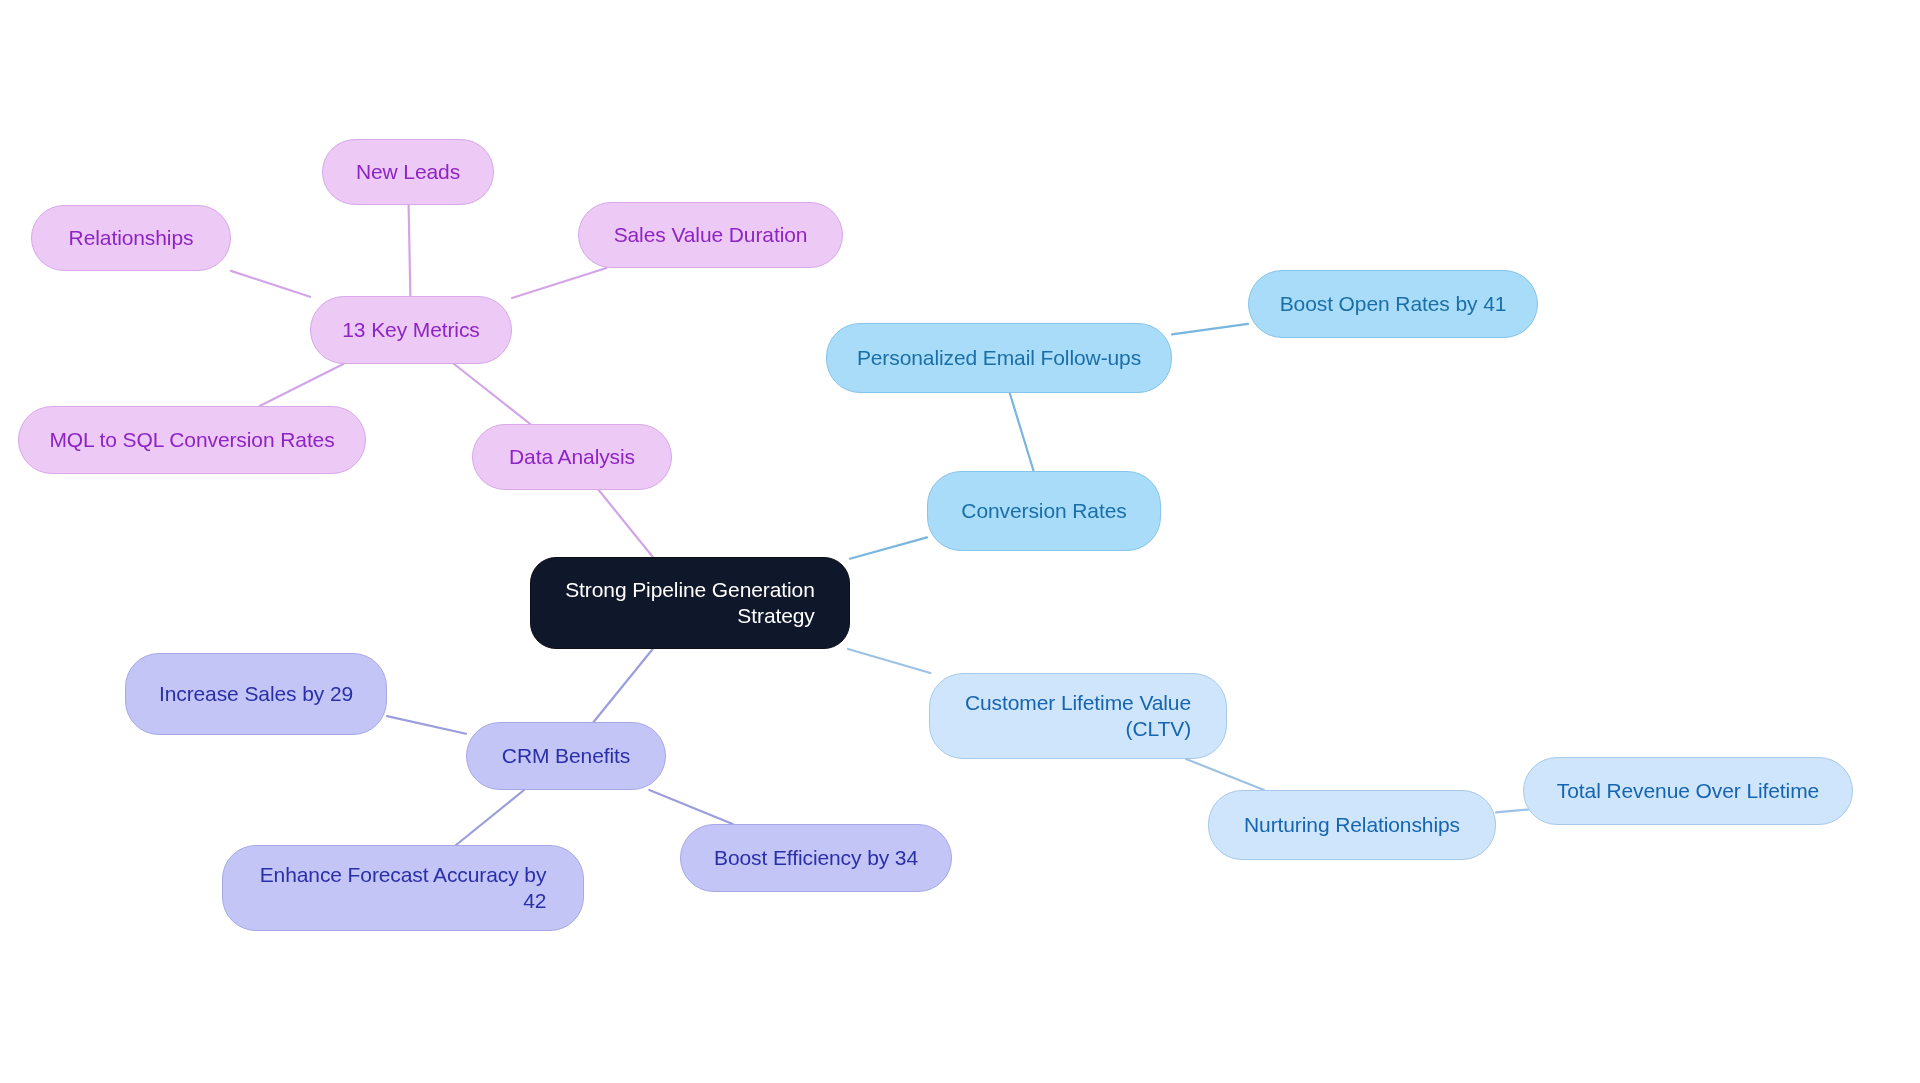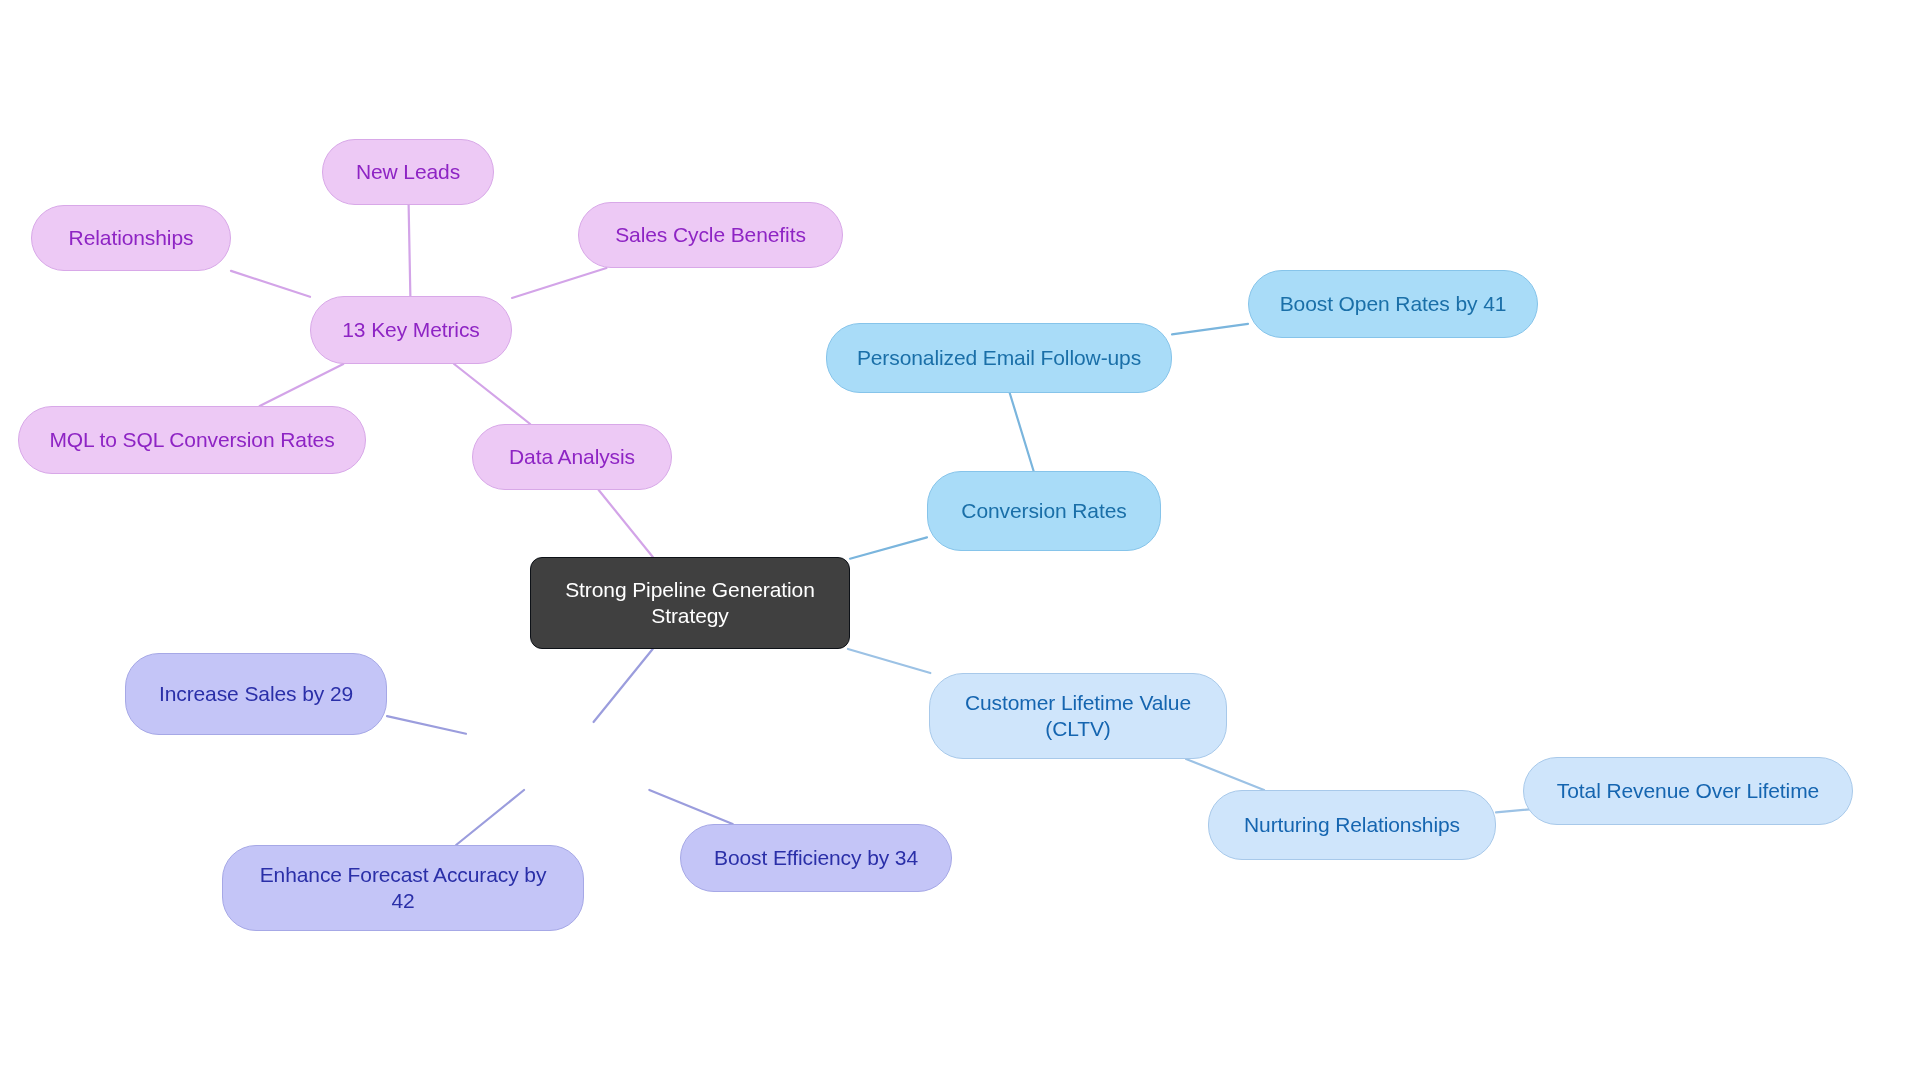--- a/index.html
+++ b/index.html
@@ -25,35 +25,35 @@
     width: 1920px;
     height: 1083px;
     pointer-events: none;
   }
   .node {
     position: absolute;
     box-sizing: border-box;
     display: flex;
     align-items: center;
     justify-content: center;
-    text-align: center;
+    text-align: right;
     border-radius: 34px;
     border-style: solid;
     border-width: 1.5px;
     line-height: 1.22;
     white-space: pre-line;
     padding: 4px 10px;
     letter-spacing: -0.1px;
   }
   .node-root {
-    background: #404040;
+    background: #0f172a;
     border-color: #0d1117;
     color: #ffffff;
     font-size: 21px;
-    border-radius: 12px;
+    border-radius: 26px;
   }
   .node-magenta {
     background: #edc9f5;
     border-color: #d8a8e8;
     color: #8e24c4;
     font-size: 21px;
   }
   .node-blue {
     background: #a9dcf8;
     border-color: #86c4ea;
@@ -94,26 +94,27 @@
       <line x1="466" y1="733.741935483871" x2="387" y2="716.158064516129" stroke="#9b9ddd" stroke-width="2.2" stroke-linecap="round"></line>
       <line x1="524.0151515151515" y1="790" x2="456.0984848484849" y2="845" stroke="#9b9ddd" stroke-width="2.2" stroke-linecap="round"></line>
       <line x1="649.3333333333334" y1="790" x2="732.6666666666666" y2="824" stroke="#9b9ddd" stroke-width="2.2" stroke-linecap="round"></line>
     </svg>
 <div class="node node-root" style="left: 530px; top: 557px; width: 320px; height: 92px;"><span>Strong Pipeline Generation
 Strategy</span></div>
     <div class="node node-magenta" style="left: 472px; top: 424px; width: 200px; height: 66px;"><span>Data Analysis</span></div>
     <div class="node node-magenta" style="left: 310px; top: 296px; width: 202px; height: 68px;"><span>13 Key Metrics</span></div>
     <div class="node node-magenta" style="left: 322px; top: 139px; width: 172px; height: 66px;"><span>New Leads</span></div>
     <div class="node node-magenta" style="left: 31px; top: 205px; width: 200px; height: 66px;"><span>Relationships</span></div>
-    <div class="node node-magenta" style="left: 578px; top: 202px; width: 265px; height: 66px;"><span>Sales Cycle Benefits</span></div>
+    <div class="node node-magenta" style="left: 578px; top: 202px; width: 265px; height: 66px;"><span>Sales Value Duration</span></div>
     <div class="node node-magenta" style="left: 18px; top: 406px; width: 348px; height: 68px;"><span>MQL to SQL Conversion Rates</span></div>
     <div class="node node-blue" style="left: 927px; top: 471px; width: 234px; height: 80px;"><span>Conversion Rates</span></div>
     <div class="node node-blue" style="left: 826px; top: 323px; width: 346px; height: 70px;"><span>Personalized Email Follow-ups</span></div>
     <div class="node node-blue" style="left: 1248px; top: 270px; width: 290px; height: 68px;"><span>Boost Open Rates by 41</span></div>
     <div class="node node-lightblue" style="left: 929px; top: 673px; width: 298px; height: 86px;"><span>Customer Lifetime Value
 (CLTV)</span></div>
     <div class="node node-lightblue" style="left: 1208px; top: 790px; width: 288px; height: 70px;"><span>Nurturing Relationships</span></div>
     <div class="node node-lightblue" style="left: 1523px; top: 757px; width: 330px; height: 68px;"><span>Total Revenue Over Lifetime</span></div>
+    <div class="node node-periwinkle" style="left: 466px; top: 722px; width: 200px; height: 68px;"><span>CRM Benefits</span></div>
     <div class="node node-periwinkle" style="left: 125px; top: 653px; width: 262px; height: 82px;"><span>Increase Sales by 29</span></div>
     <div class="node node-periwinkle" style="left: 222px; top: 845px; width: 362px; height: 86px;"><span>Enhance Forecast Accuracy by
 42</span></div>
     <div class="node node-periwinkle" style="left: 680px; top: 824px; width: 272px; height: 68px;"><span>Boost Efficiency by 34</span></div>
   </div>
 
 </body></html>

